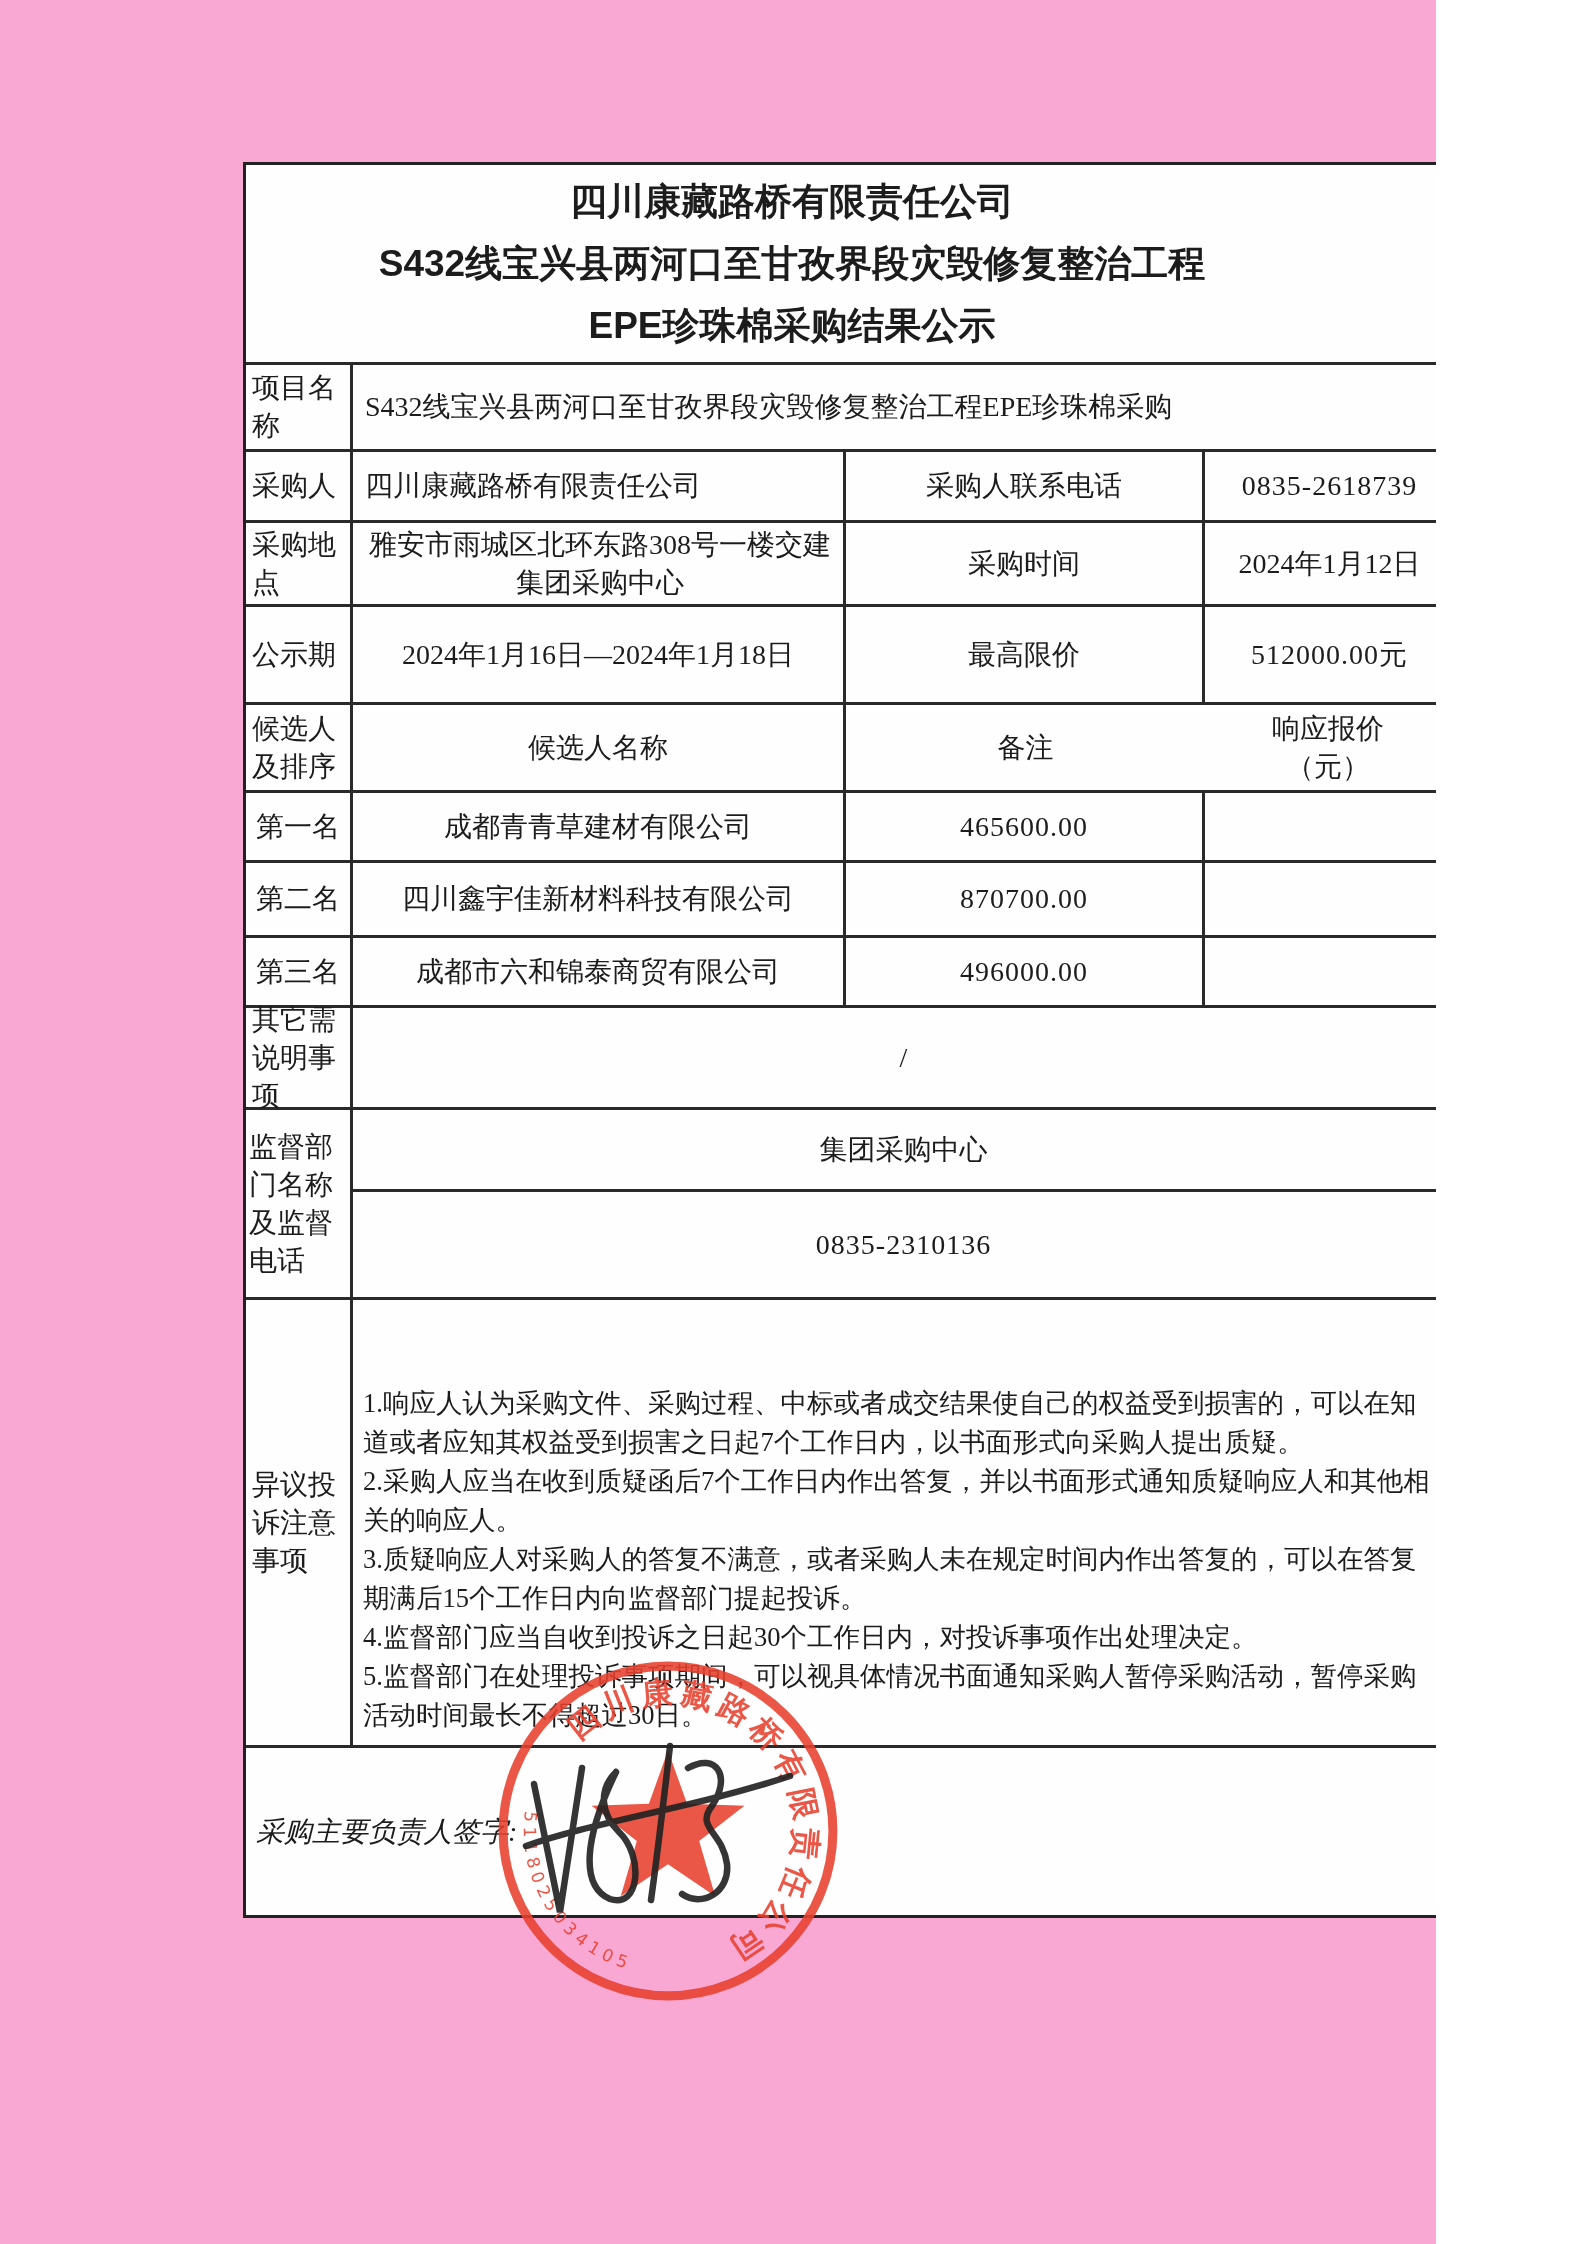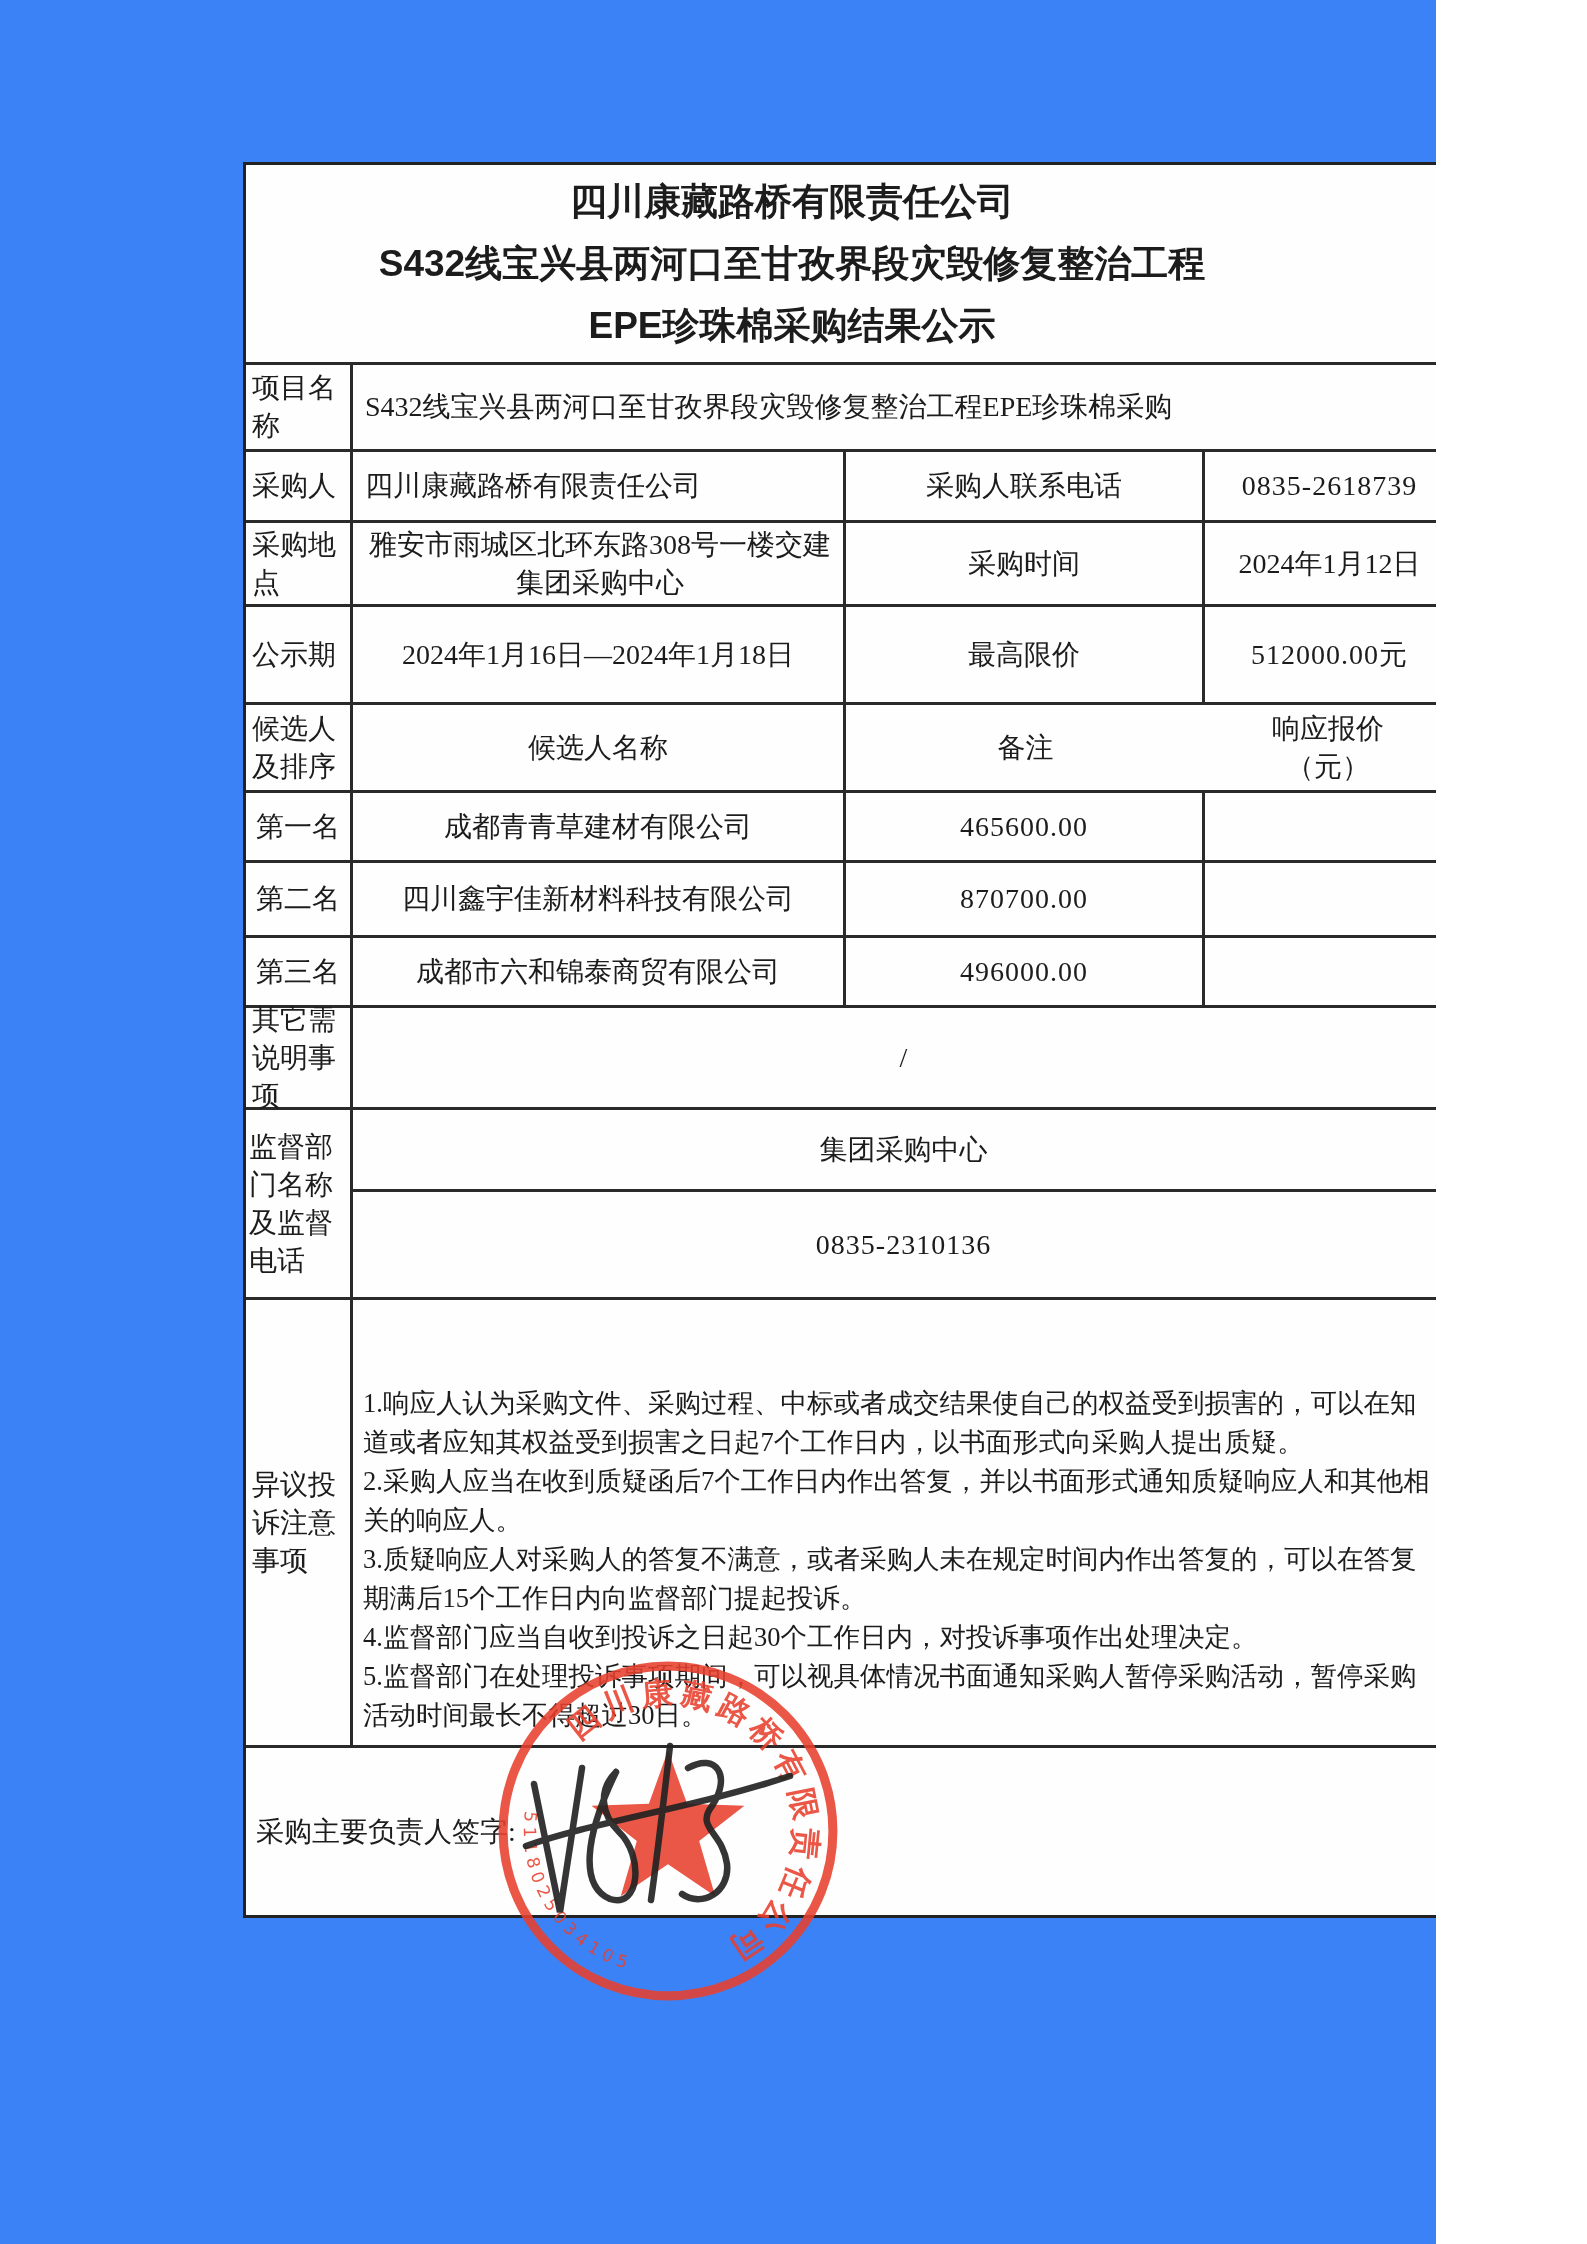--- a/index.html
+++ b/index.html
@@ -1,19 +1,19 @@
 <!DOCTYPE html>
 <html><head>
 <meta charset="utf-8">
 <style>
   html,body{margin:0;padding:0;background:#ffffff;}
   .page{
     position:relative;
     width:1436px;height:2244px;
-    background:#3b82f6;
+    background:#f9a8d4;
     font-family:"Liberation Serif","DejaVu Serif",serif;
     color:#1c1c1c;
     overflow:hidden;
   }
   .tbl{
     position:absolute;left:243px;top:162px;
     width:1214px;height:1756px;
     box-sizing:border-box;
     border:3px solid #222;
     display:grid;
@@ -24,21 +24,21 @@
   .c{
     border-right:3px solid #2a2a2a;
     border-bottom:3px solid #2a2a2a;
     display:flex;align-items:center;justify-content:center;
     font-size:28px;line-height:38px;
     box-sizing:border-box;
     padding:2px 4px;
     text-align:center;
   }
   .nr{border-right:none;}
-  .nb{border-bottom:none;}
+  .nb{border-bottom:none;font-style:italic;}
   .lab{justify-content:flex-start;text-align:left;padding-left:6px;padding-right:2px;}
   .labc{text-align:left;padding-left:3px;padding-right:3px;}
   .vleft{justify-content:flex-start;text-align:center;padding-left:12px;padding-right:8px;}
   .title-cell{
     grid-column:1/5;
     flex-direction:column;
     font-family:"Liberation Sans","DejaVu Sans",sans-serif;
     font-weight:700;font-size:37px;line-height:62px;
     transform:none;
   }

